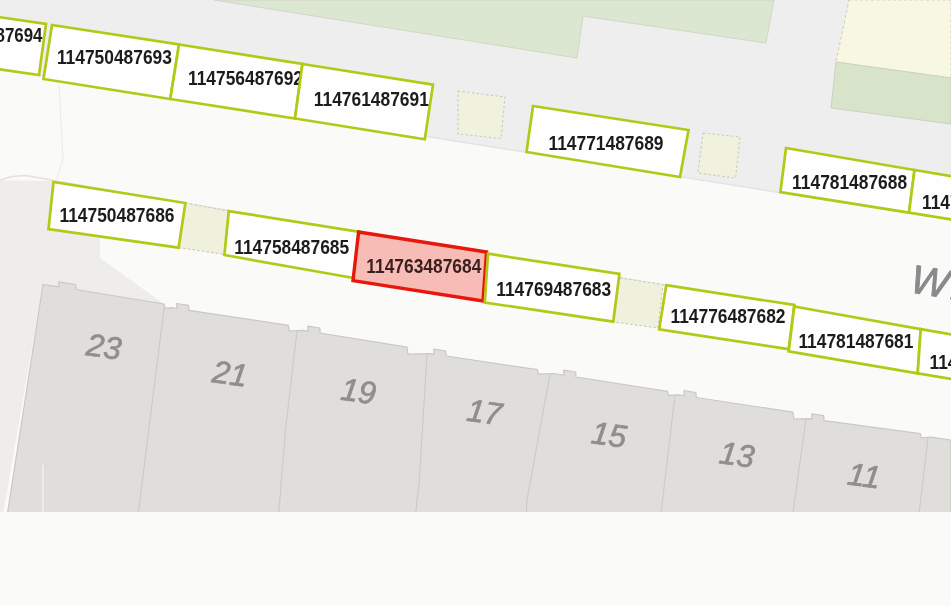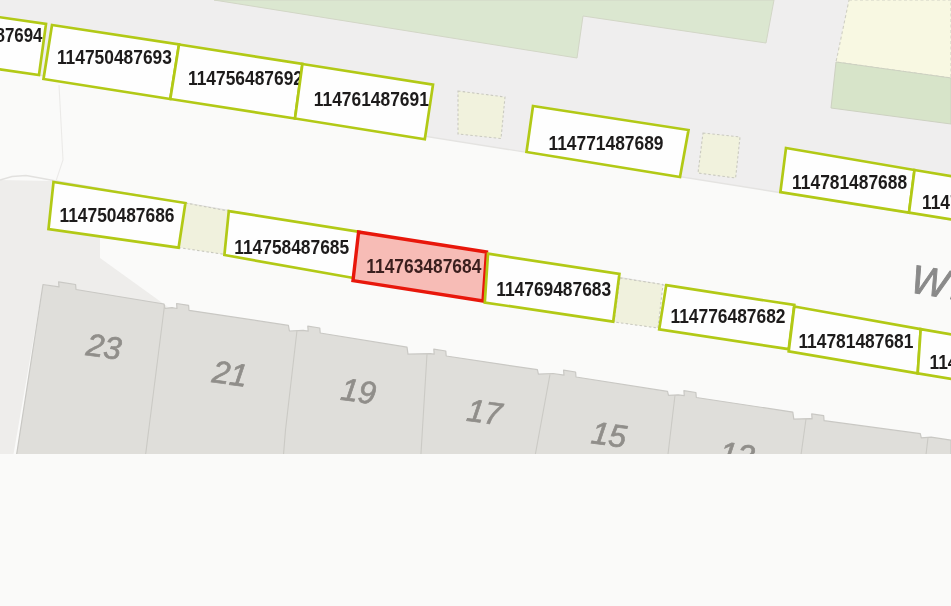--- a/index.html
+++ b/index.html
@@ -1,16 +1,16 @@
 <!DOCTYPE html>
 <html><head>
 <meta charset="utf-8">
 <style>
 html,body{margin:0;padding:0;background:#fafaf9;}
-#map{position:relative;width:951px;height:454px;overflow:hidden;
+#map{position:relative;width:951px;height:512px;overflow:hidden;
 font-family:"Liberation Sans",sans-serif;}
 svg{display:block;}
 </style>
 </head>
 <body>
 <div id="map">
 <svg width="951" height="606" viewBox="0 0 951 606" font-family="Liberation Sans, sans-serif">
 
 <rect x="0" y="0" width="951" height="606" fill="#fafaf9"></rect>
 

